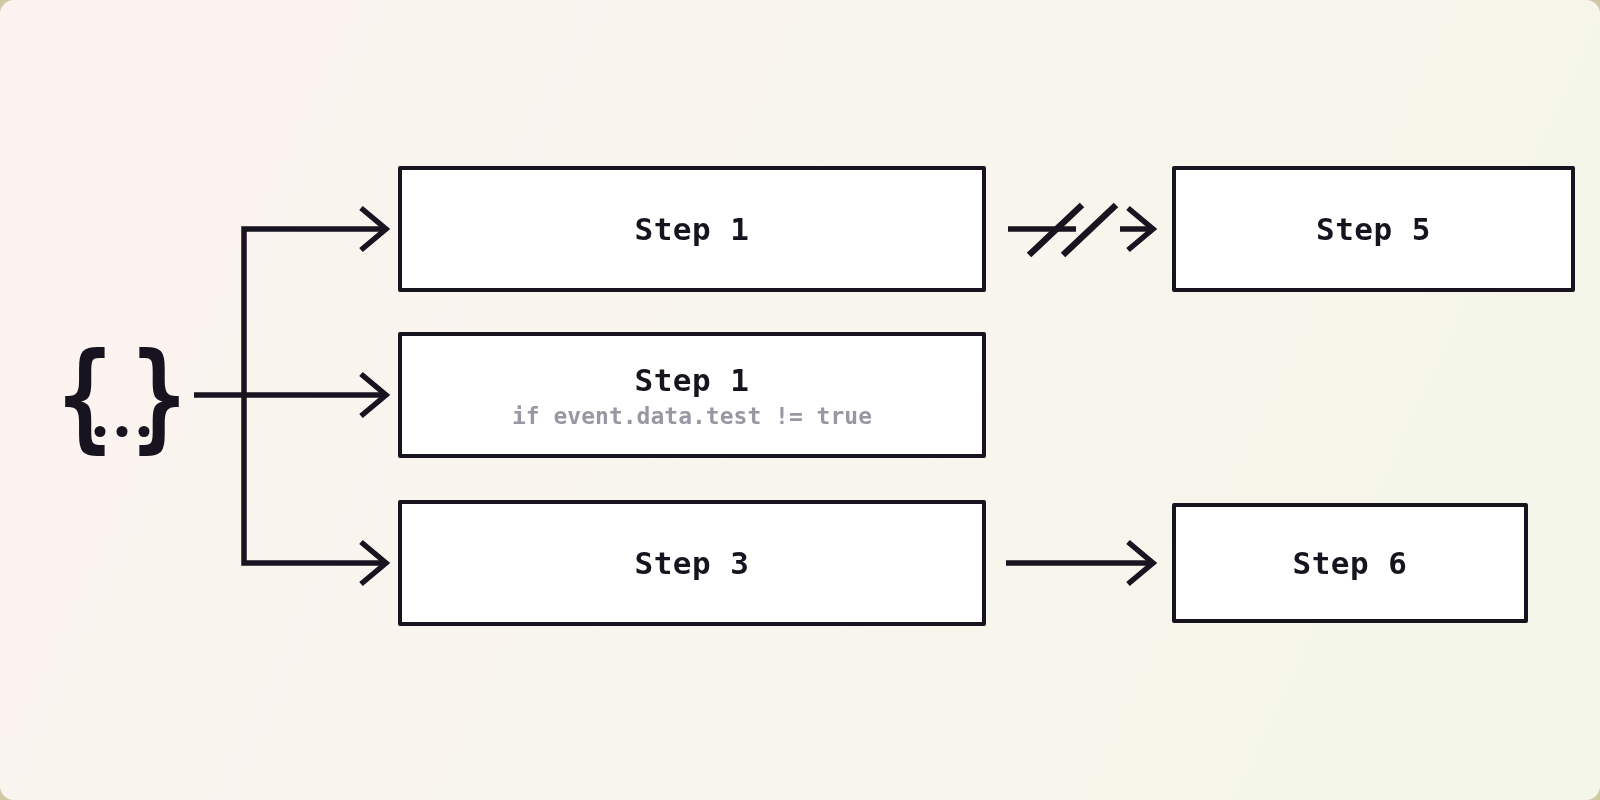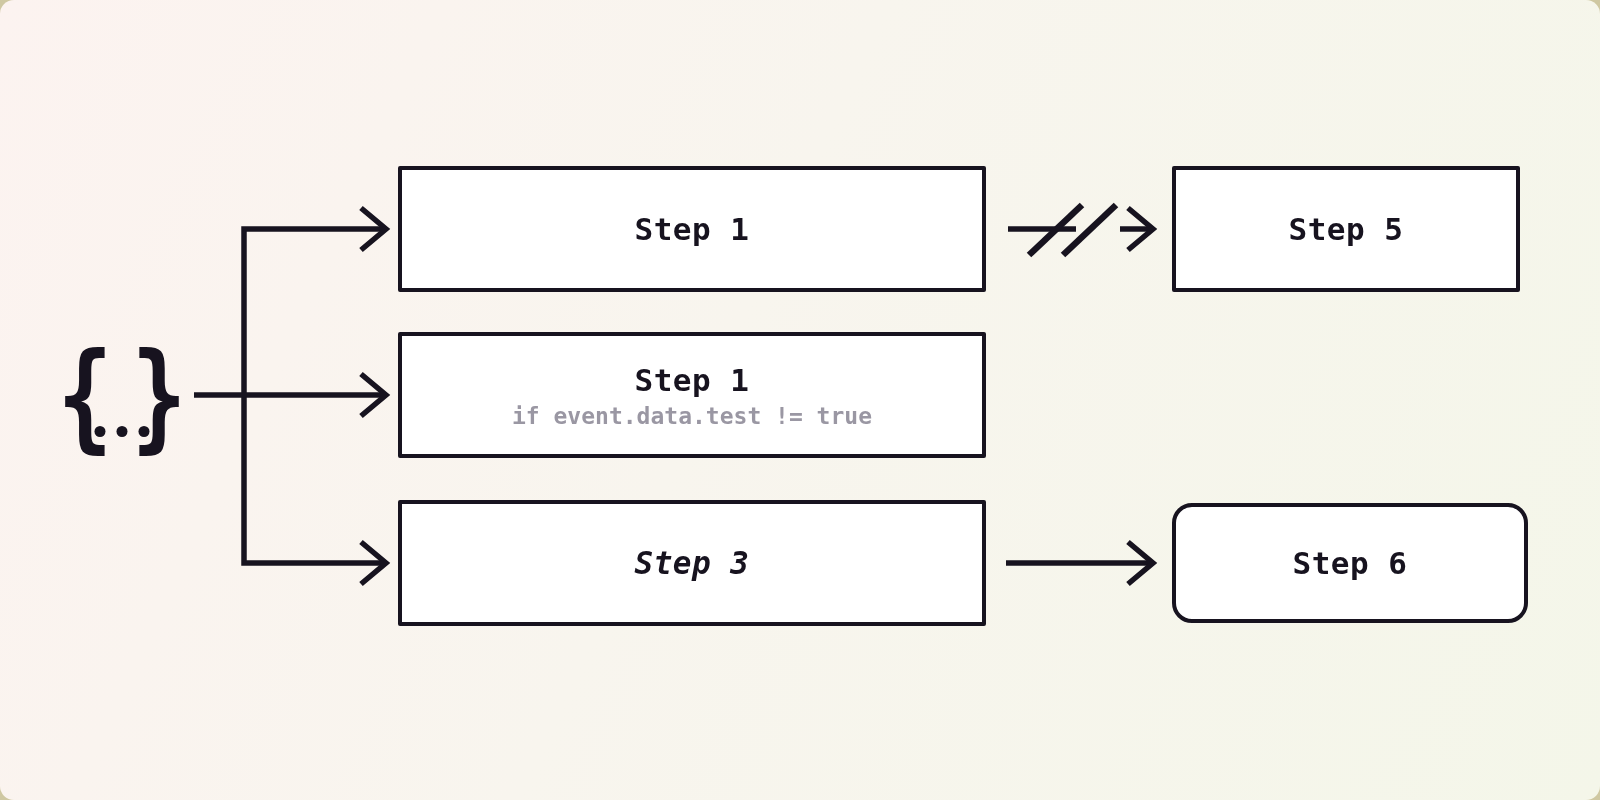--- a/index.html
+++ b/index.html
@@ -116,25 +116,25 @@
 
   <div class="node" style="left:398px;top:166px;width:588px;height:126px;">
     <div class="node-label">Step 1</div>
   </div>
 
   <div class="node" style="left:398px;top:332px;width:588px;height:126px;">
     <div class="node-label">Step 1</div>
     <div class="node-condition">if event.data.test != true</div>
   </div>
 
-  <div class="node" style="left:398px;top:500px;width:588px;height:126px;font-style:italic;">
+  <div class="node" style="left:398px;top:500px;width:588px;height:126px;">
     <div class="node-label">Step 3</div>
   </div>
 
-  <div class="node" style="left:1172px;top:166px;width:348px;height:126px;">
+  <div class="node" style="left:1172px;top:166px;width:403px;height:126px;">
     <div class="node-label">Step 5</div>
   </div>
 
-  <div class="node" style="left:1172px;top:503px;width:356px;height:120px;border-radius:20px;">
+  <div class="node" style="left:1172px;top:503px;width:356px;height:120px;">
     <div class="node-label">Step 6</div>
   </div>
 
 </div>
 
 </body></html>

